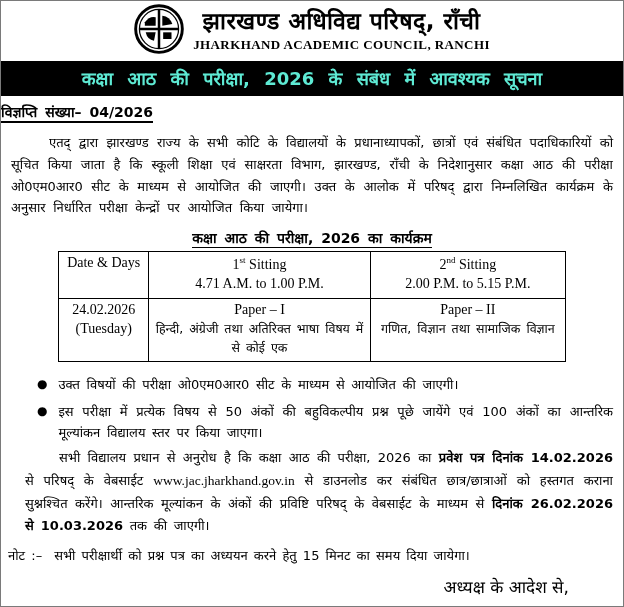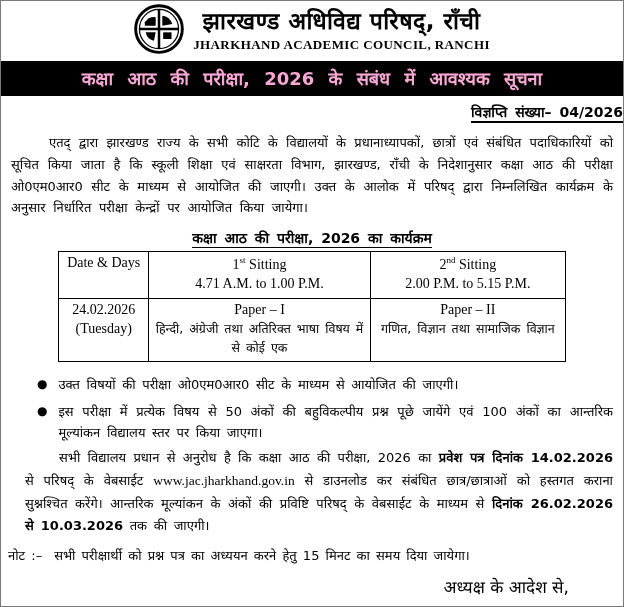--- a/index.html
+++ b/index.html
@@ -14,26 +14,26 @@
   }
   
   .header{padding-top:3px;}
   .header-row{display:flex;justify-content:center;align-items:center;gap:9px;}
   .logo{flex:0 0 auto;}
   .titles{text-align:center;}
   .title-hi{font-size:23px;font-weight:bold;letter-spacing:0.5px;line-height:1.1;}
   .title-en{font-family:"Liberation Serif",serif;font-size:13px;font-weight:bold;letter-spacing:0.4px;margin-top:2px;}
   
   .banner{
-    background:#000;color:#f9a8d4;
+    background:#000;color:#5eead4;
     text-align:center;font-size:18px;font-weight:bold;
     padding:5px 0 6px 0;margin-top:3px;word-spacing:8px;
   }
   
-  .notice-no{text-align:right;margin-top:6px;}
+  .notice-no{text-align:left;margin-top:6px;}
   .notice-no span{font-weight:bold;font-size:14px;border-bottom:2px solid #000;padding-bottom:1px;word-spacing:3px;}
   
   .intro{
     margin:11px 10px 0 10px;
     font-size:13px;line-height:1.68;
     text-align:justify;text-indent:38px;word-spacing:3.5px;
   }
   
   .schedule-heading{text-align:center;margin-top:9px;}
   .schedule-heading span{font-weight:bold;font-size:14px;border-bottom:1.5px solid #000;padding-bottom:1px;word-spacing:3px;}

